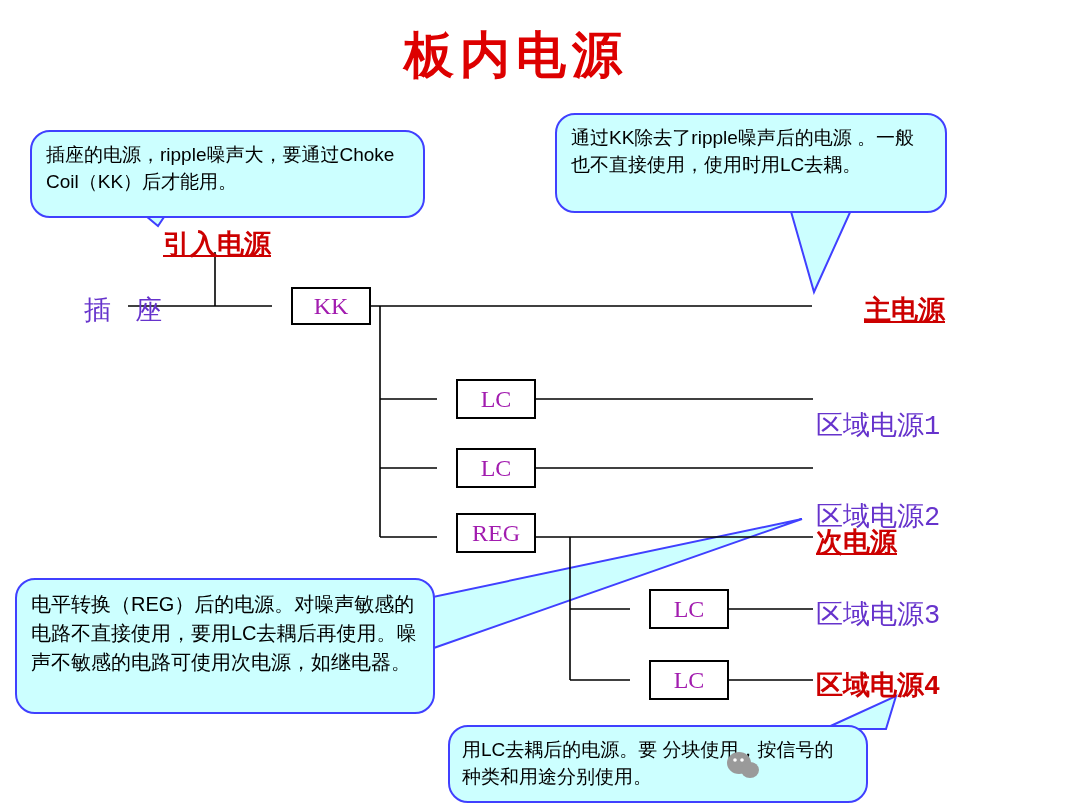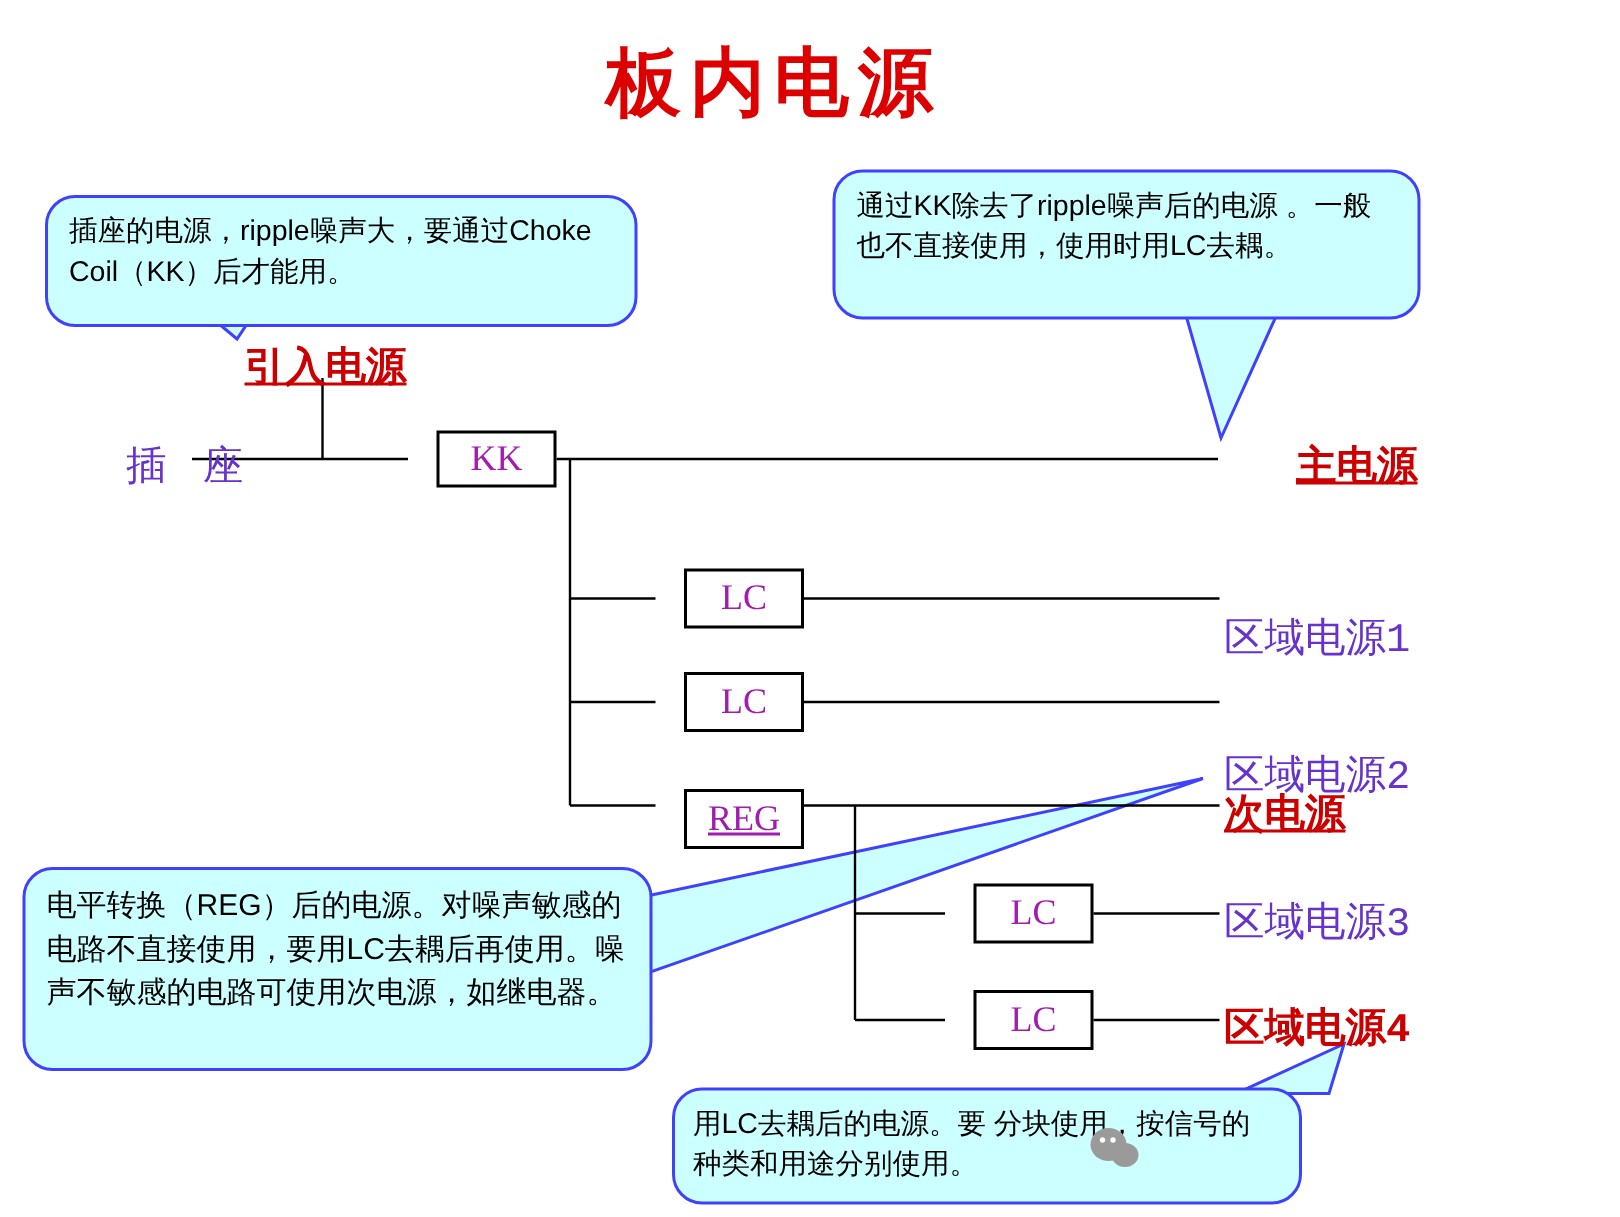--- a/index.html
+++ b/index.html
@@ -32,21 +32,21 @@
 
   .box {
     position:absolute; border:2px solid #000; background:#fff;
     display:flex; align-items:center; justify-content:center;
     font-family:"Liberation Serif", serif; font-size:24px;
     color:#a21caf; z-index:2;margin-left:19px;
   }
   .kk  { left:272px; top:287px; width:80px; height:38px; }
   .lc1 { left:437px; top:379px; width:80px; height:40px; }
   .lc2 { left:437px; top:448px; width:80px; height:40px; }
-  .reg { left:437px; top:526px; width:80px; height:40px;text-decoration:underline; }
+  .reg { left:437px; top:513px; width:80px; height:40px; }
   .lc3 { left:630px; top:589px; width:80px; height:40px; }
   .lc4 { left:630px; top:660px; width:80px; height:40px; }
 
   .label {
     position:absolute; z-index:2; font-size:27px;
     font-family:Liberation Mono, monospace; white-space:nowrap;
   }
   .purple { color:#6633cc; }
   .red-u  { color:#cc0000; font-weight:bold; text-decoration:underline; }
   .red-b  { color:#cc0000; font-weight:bold; }

